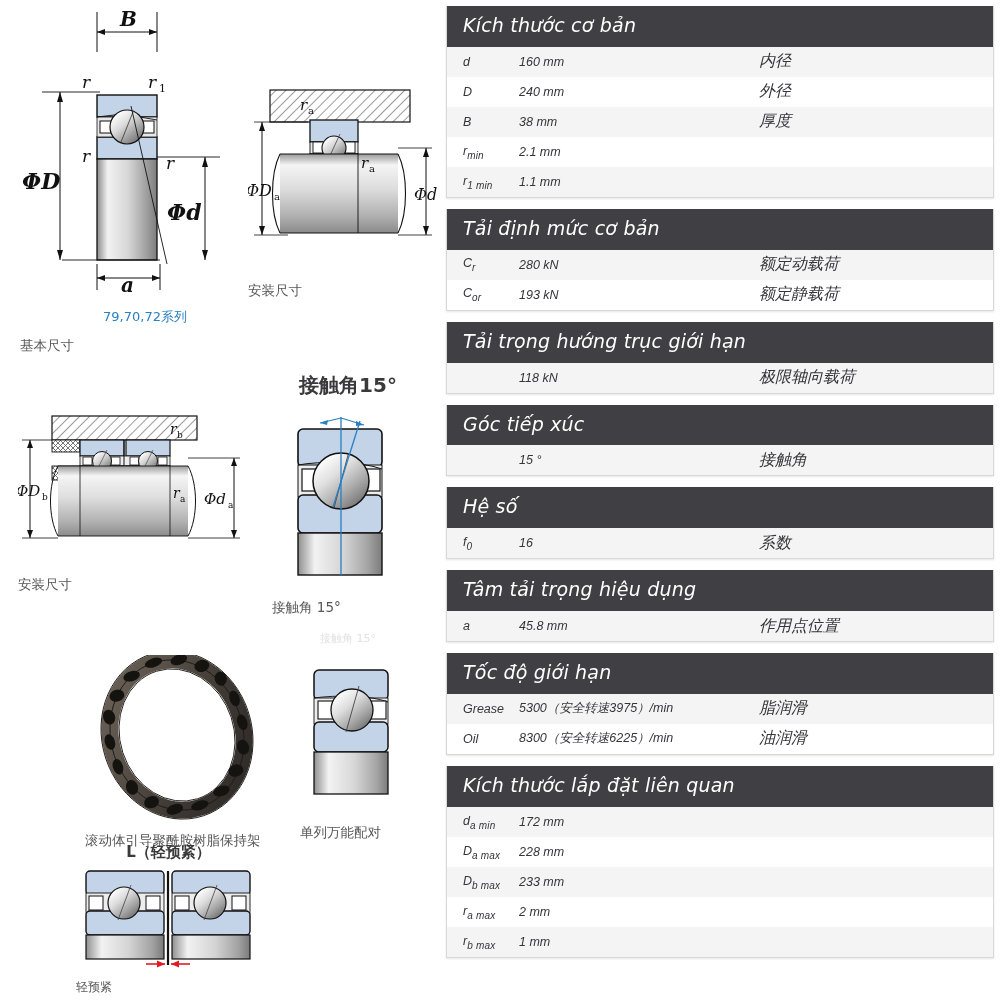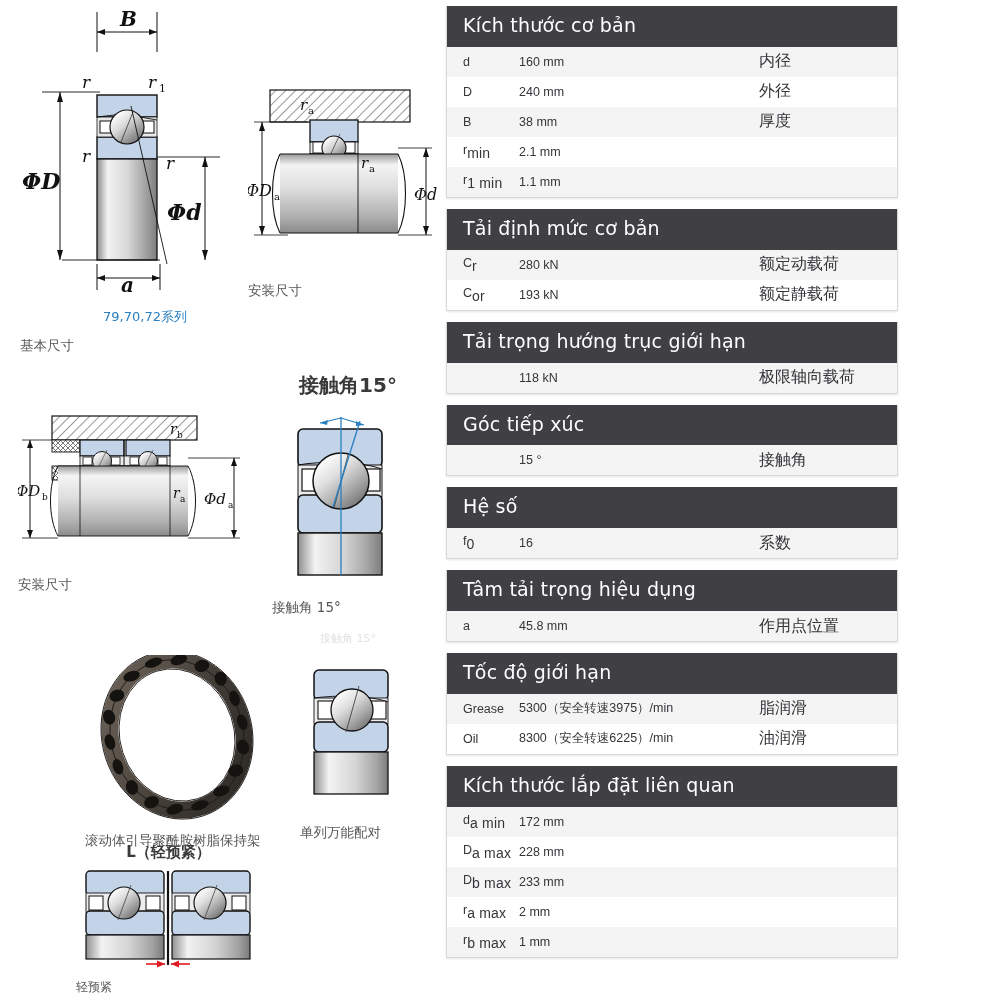--- a/index.html
+++ b/index.html
@@ -46,26 +46,27 @@
     white-space: nowrap;
   }
 
   
   #spec-panel {
     position: absolute; left: 440px; top: 0;
     width: 560px; height: 1000px;
     padding: 6px 12px 0 6px;
   }
   .spec-table {
-    width: 452px;
+    width: 548px;
     margin-bottom: 11px;
     background: #8b5cf6;
     border: 1px solid #d8d8d8;
     border-top: none;
     box-shadow: 0 1px 2px rgba(0,0,0,0.10);
+    font-style: italic;
   }
   .spec-header {
     background: #3f3f44;
     color: #ffffff;
     font-size: 19px;
     padding: 9px 0 10px 16px;
     letter-spacing: 0.2px;
     font-family: "DejaVu Sans", sans-serif;
     font-weight: 400;
     line-height: 1.15;
@@ -76,21 +77,21 @@
     height: 30px;
     font-size: 12.5px;
     color: #35353a;
     font-family: "Liberation Sans", sans-serif;
   }
   .spec-row.alt { background: #f4f4f4; }
   .spec-row.plain { background: #ffffff; }
   .c-sym  { width: 72px; padding-left: 16px; }
   .c-val  { width: 240px; }
   .c-desc { flex: 1; font-family: "DejaVu Sans", sans-serif; font-size: 16px; }
-  .sub { font-size: 14px; vertical-align: sub; letter-spacing: 0.2px; text-align: center; }
+  .sub { font-size: 10px; vertical-align: sub; letter-spacing: 0.2px; text-align: center; }
 </style>
 </head>
 <body>
 
 <div id="root">
 
   <div id="drawings">
 
     <div class="fig" style="left:20px; top:2px;">
       <svg width="250" height="300" viewBox="0 0 250 300">

